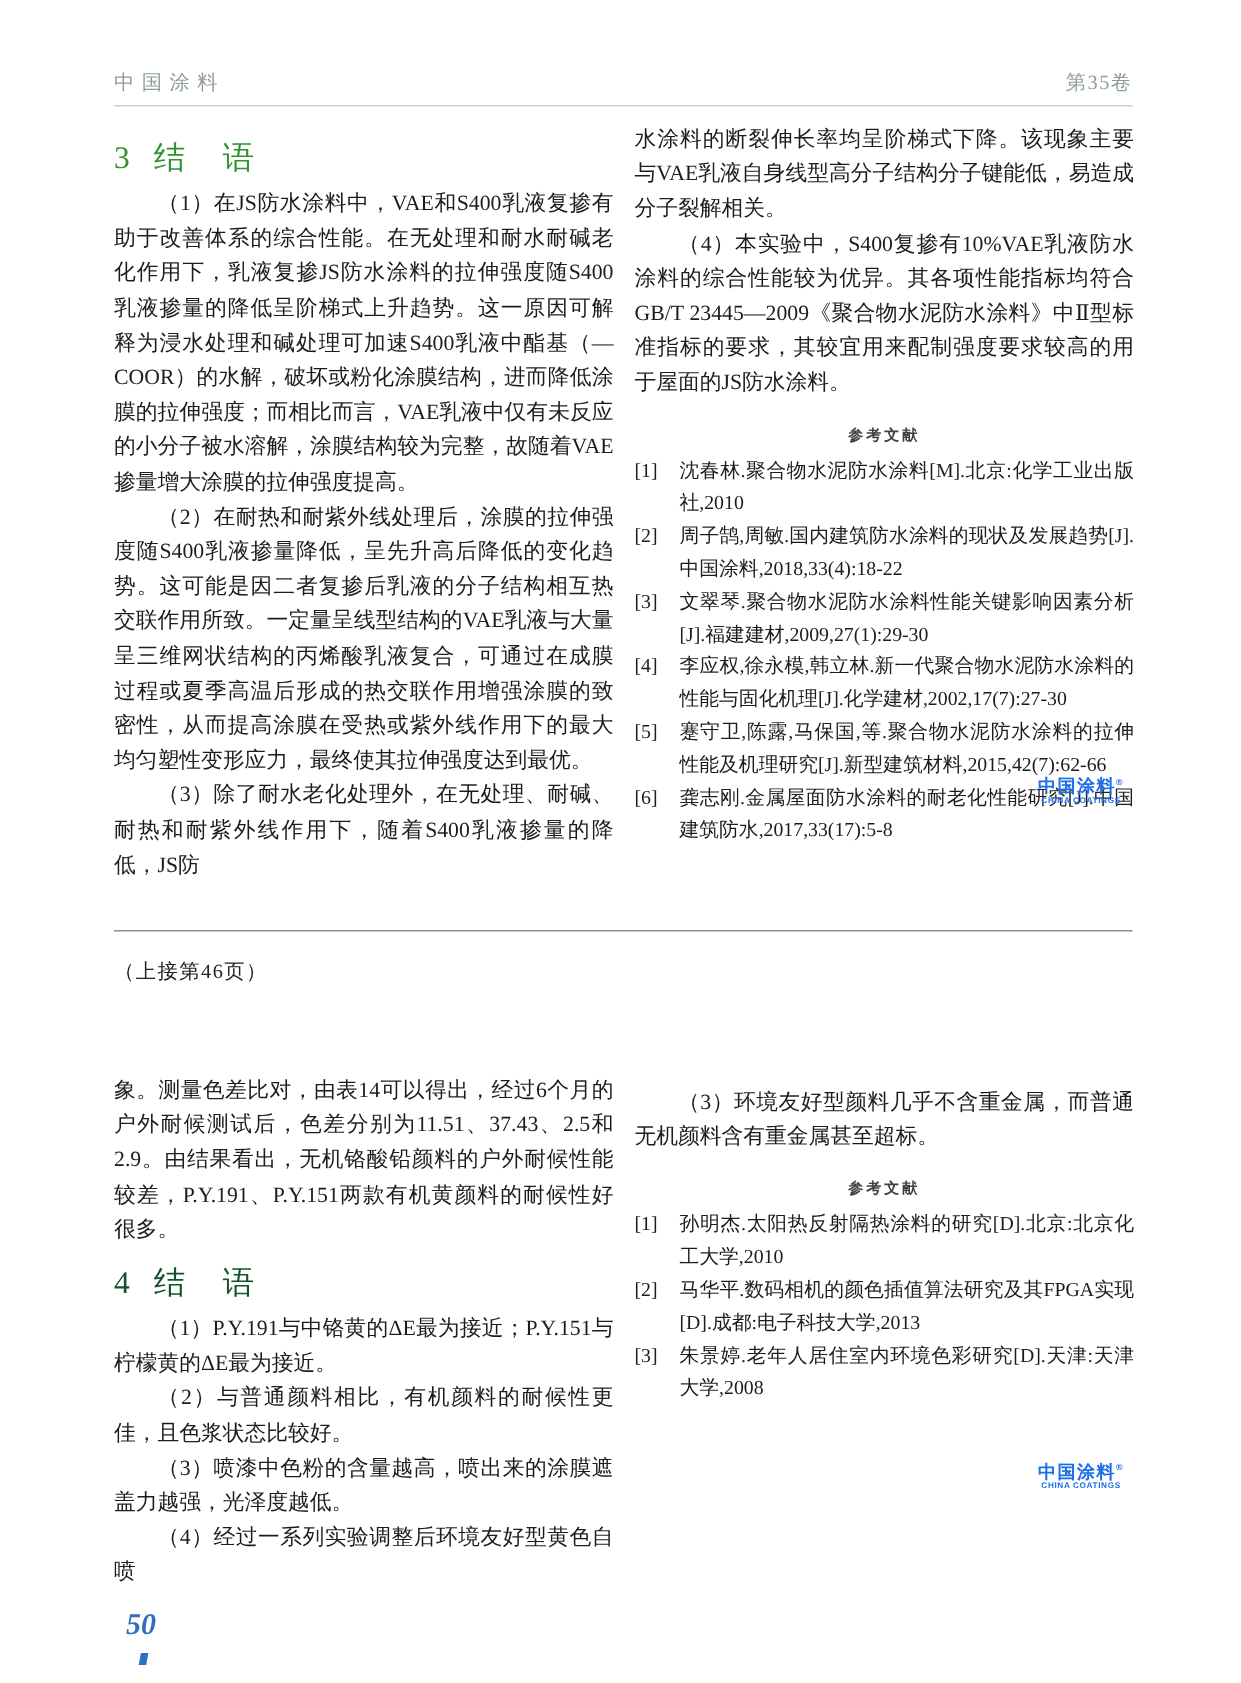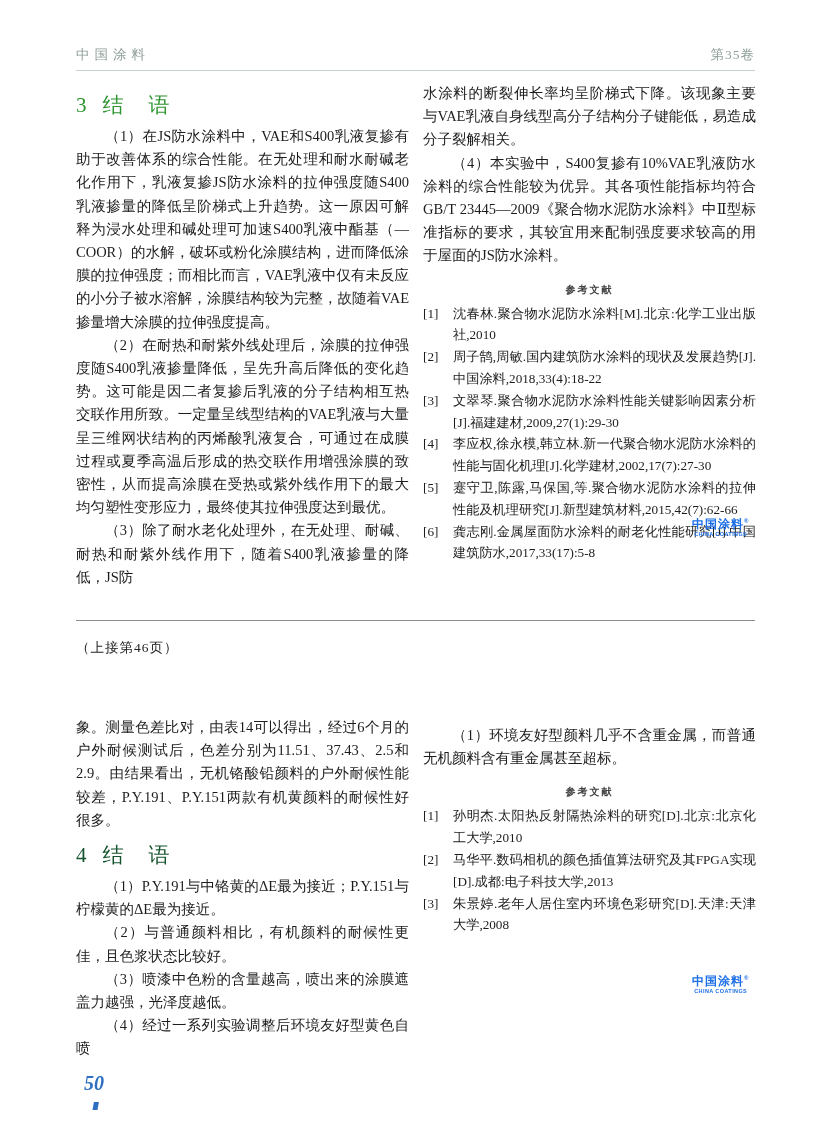--- a/index.html
+++ b/index.html
@@ -132,21 +132,21 @@
     <h2 class="sec orange">
       <span>4</span><span class="sec-title">结　语</span>
     </h2>
     <p class="body">（1）P.Y.191与中铬黄的ΔE最为接近；P.Y.151与柠檬黄的ΔE最为接近。</p>
     <p class="body">（2）与普通颜料相比，有机颜料的耐候性更佳，且色浆状态比较好。</p>
     <p class="body">（3）喷漆中色粉的含量越高，喷出来的涂膜遮盖力越强，光泽度越低。</p>
     <p class="body">（4）经过一系列实验调整后环境友好型黄色自喷</p>
   </section>
 
   <section class="col lower-right">
-    <p class="body">（1）环境友好型颜料几乎不含重金属，而普通无机颜料含有重金属甚至超标。</p>
+    <p class="body">（3）环境友好型颜料几乎不含重金属，而普通无机颜料含有重金属甚至超标。</p>
     <h3 class="ref-title">参考文献</h3>
     <div class="ref">
       <span class="ref-label">[1]</span>
       <span class="ref-text">孙明杰.太阳热反射隔热涂料的研究[D].北京:北京化工大学,2010</span>
     </div>
     <div class="ref">
       <span class="ref-label">[2]</span>
       <span class="ref-text">马华平.数码相机的颜色插值算法研究及其FPGA实现[D].成都:电子科技大学,2013</span>
     </div>
     <div class="ref">

